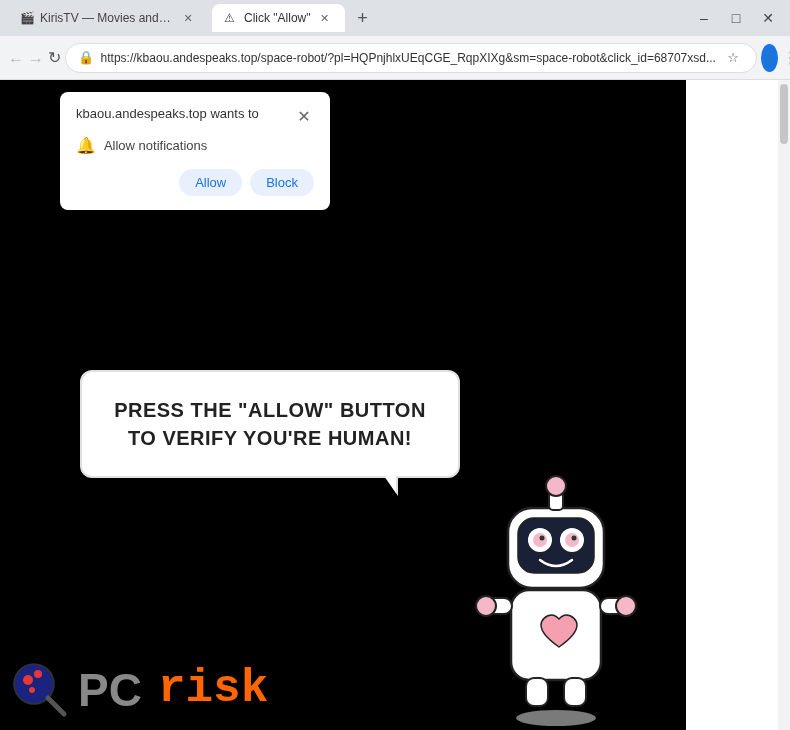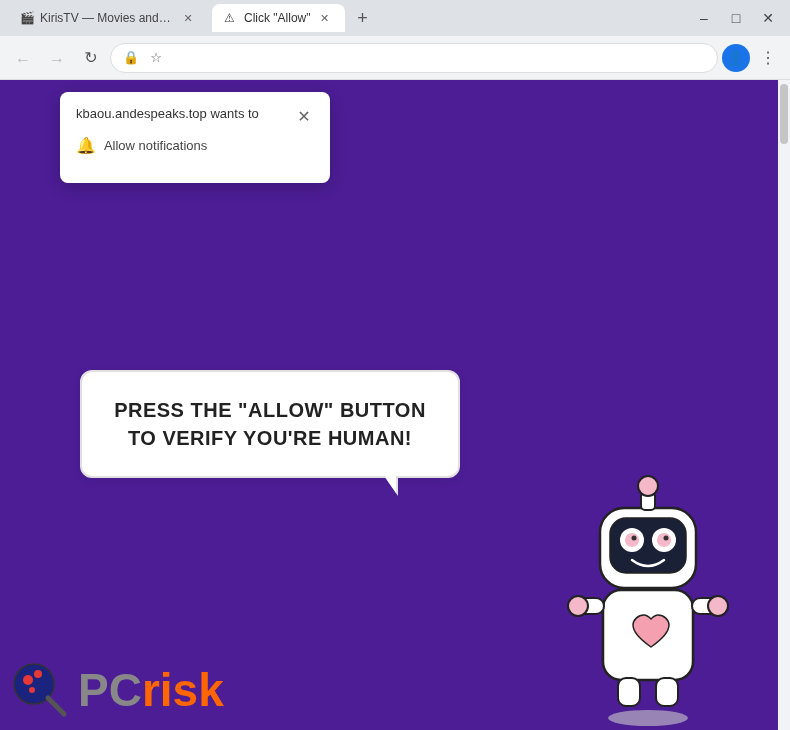--- a/index.html
+++ b/index.html
@@ -185,23 +185,23 @@
       height: 60px;
       background: #c5c5c5;
       border-radius: 4px;
       margin: 2px auto;
       margin-top: 4px;
     }
 
     
     .page-content {
       position: relative;
-      width: 778px;
+      width: 686px;
       height: 650px;
-      background: #4c1d95;
+      background: #000000;
       overflow: hidden;
     }
 
     
     .notification-popup {
       position: absolute;
       top: 12px;
       left: 60px;
       width: 270px;
       background: #fff;
@@ -357,38 +357,43 @@
     <div class="win-btn">✕</div>
   </div>
 </div>
 
 <div class="address-bar">
   <div class="nav-btn disabled">←</div>
   <div class="nav-btn disabled">→</div>
   <div class="nav-btn">↻</div>
   <div class="url-bar">
     <span class="url-lock">🔒</span>
+    <span class="url-text">https://kbaou.andespeaks.top/space-robot/?pl=HQPnjhlxUEqCGE_RqpXIXg&amp;sm=space-robot&amp;click_id=68707xsd...</span>
     <div class="url-icons">
       <div class="url-icon">☆</div>
     </div>
   </div>
   <div class="profile-btn">👤</div>
   <div class="menu-btn">⋮</div>
 </div>
 
 <div class="page-content">
 
   <div class="notification-popup">
     <div class="popup-header">
       <span class="popup-title">kbaou.andespeaks.top wants to</span>
       <span class="popup-close">✕</span>
     </div>
     <div class="popup-notification-row">
       <span class="bell-icon">🔔</span>
       <span class="popup-notification-text">Allow notifications</span>
+    </div>
+    <div class="popup-buttons">
+      <button class="popup-btn btn-allow">Allow</button>
+      <button class="popup-btn btn-block">Block</button>
     </div>
   </div>
 
   <div style="position:absolute; top: 290px; left: 80px;">
     <div class="speech-bubble">
       <div class="speech-text">PRESS THE "ALLOW" BUTTON TO VERIFY YOU'RE HUMAN!</div>
     </div>
   </div>
 
   <div class="robot-container">
@@ -434,23 +439,23 @@
 
   <div class="pcrisk-logo">
 
     <svg class="logo-icon" viewBox="0 0 60 60" xmlns="http://www.w3.org/2000/svg">
       <circle cx="24" cy="24" r="20" fill="#1a237e" stroke="#333" stroke-width="1.5"></circle>
       <circle cx="18" cy="20" r="5" fill="#e53935"></circle>
       <circle cx="28" cy="14" r="4" fill="#e53935"></circle>
       <circle cx="22" cy="30" r="3" fill="#e53935"></circle>
       <line x1="38" y1="38" x2="54" y2="54" stroke="#555" stroke-width="5" stroke-linecap="round"></line>
     </svg>
-    <div style="display:flex;align-items:flex-start;gap:0;">
+    <div style="display:flex;align-items:flex-start;gap:16px;">
       <span style="font-size:46px;font-weight:900;color:#888;font-family:Arial,sans-serif;">PC</span>
-      <span style="font-size:46px;font-weight:900;color:#ff6600;font-family:Liberation Sans, sans-serif;">risk</span>
+      <span style="font-size:46px;font-weight:900;color:#ff6600;font-family:Liberation Mono, monospace;">risk</span>
     </div>
   </div>
 
 </div>
 
 <div class="scrollbar">
   <div class="scrollbar-thumb"></div>
 </div>
 
 </body></html>

